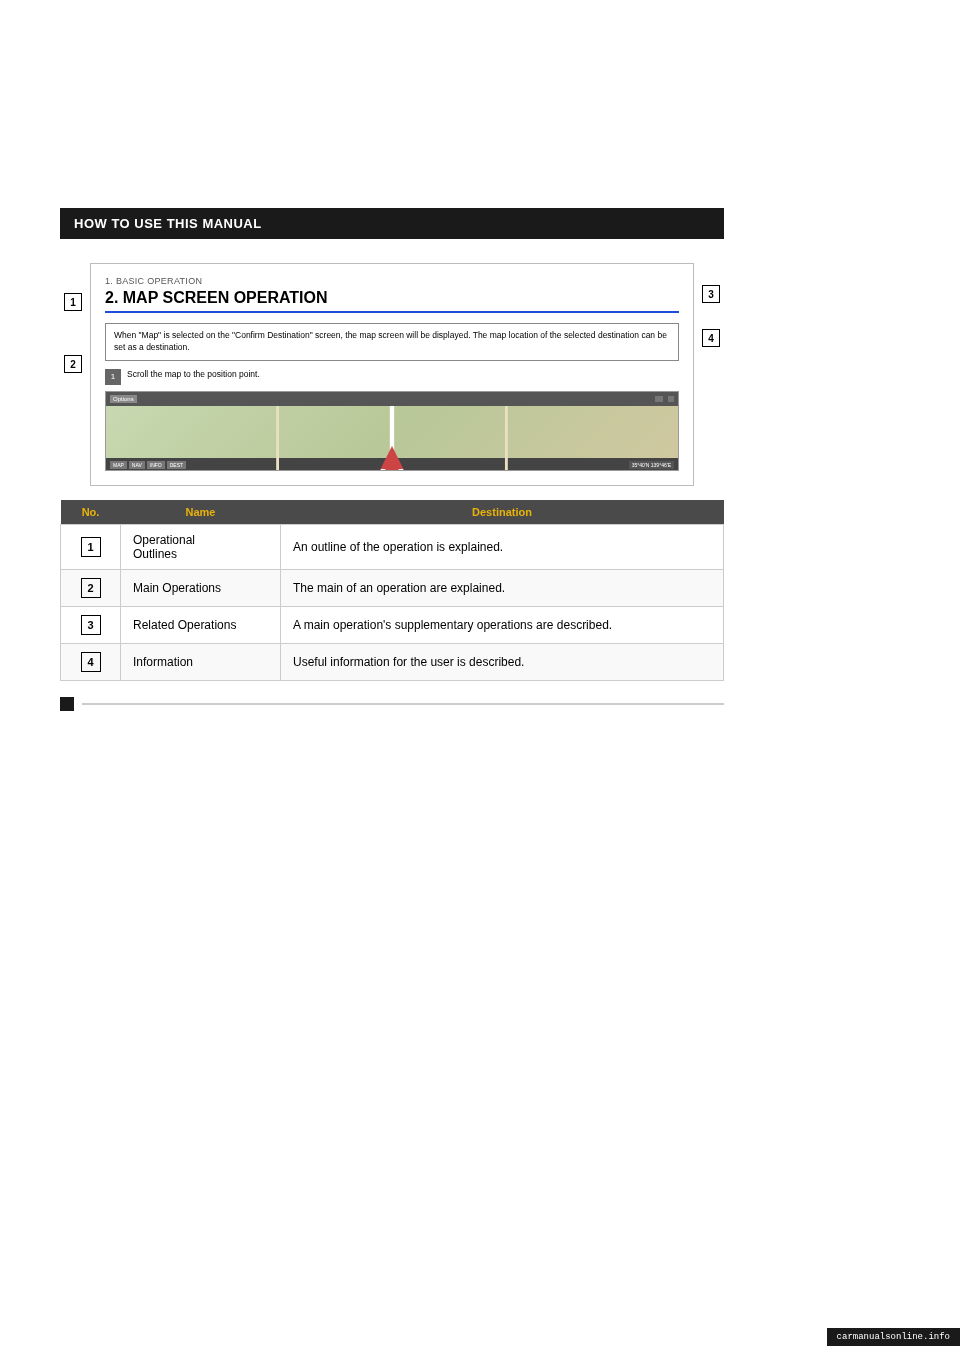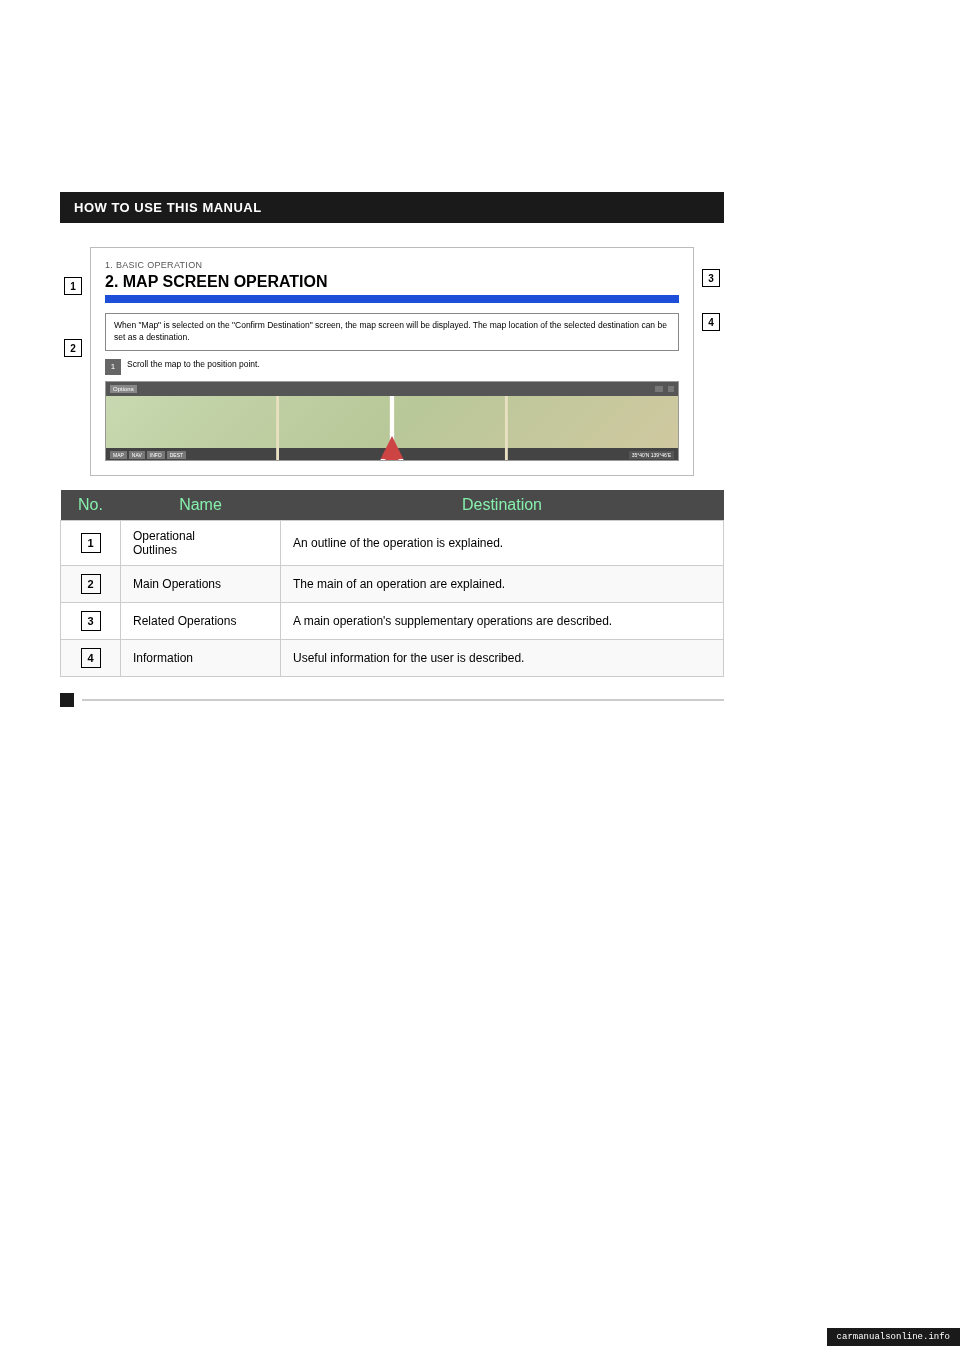--- a/index.html
+++ b/index.html
@@ -9,21 +9,21 @@
       background: #ffffff;
       font-family: Arial, sans-serif;
       font-size: 13px;
       color: #000;
     }
 
     .page-wrapper {
       width: 784px;
       min-height: 1358px;
       background: #fff;
-      padding: 12px 0;
+      padding: 28px 0;
     }
 
     
     .section-header {
       background: #1a1a1a;
       margin: 0 60px 0 60px;
       padding: 8px 14px;
       display: flex;
       align-items: center;
     }
@@ -53,21 +53,21 @@
       color: #555;
       text-transform: uppercase;
       letter-spacing: 0.3px;
       margin-bottom: 3px;
     }
 
     .inner-page-title {
       font-size: 16px;
       font-weight: bold;
       color: #000;
-      border-bottom: 8px solid #1d4ed8;
+      border-bottom: 2px solid #1d4ed8;
       padding-bottom: 4px;
       margin-bottom: 10px;
     }
 
     .inner-page-body {
       display: flex;
       gap: 10px;
       position: relative;
     }
 
@@ -206,25 +206,25 @@
 
     
     .info-table {
       width: 100%;
       border-collapse: collapse;
       margin-bottom: 16px;
     }
 
     .info-table th {
       background: #4a4a4a;
-      color: #86efac;
+      color: #eab308;
       padding: 6px 10px;
       text-align: center;
-      font-size: 16px;
-      font-weight: normal;
+      font-size: 11px;
+      font-weight: bold;
     }
 
     .info-table th.name-col {
       width: 160px;
     }
 
     .info-table th.no-col {
       width: 60px;
     }
 

